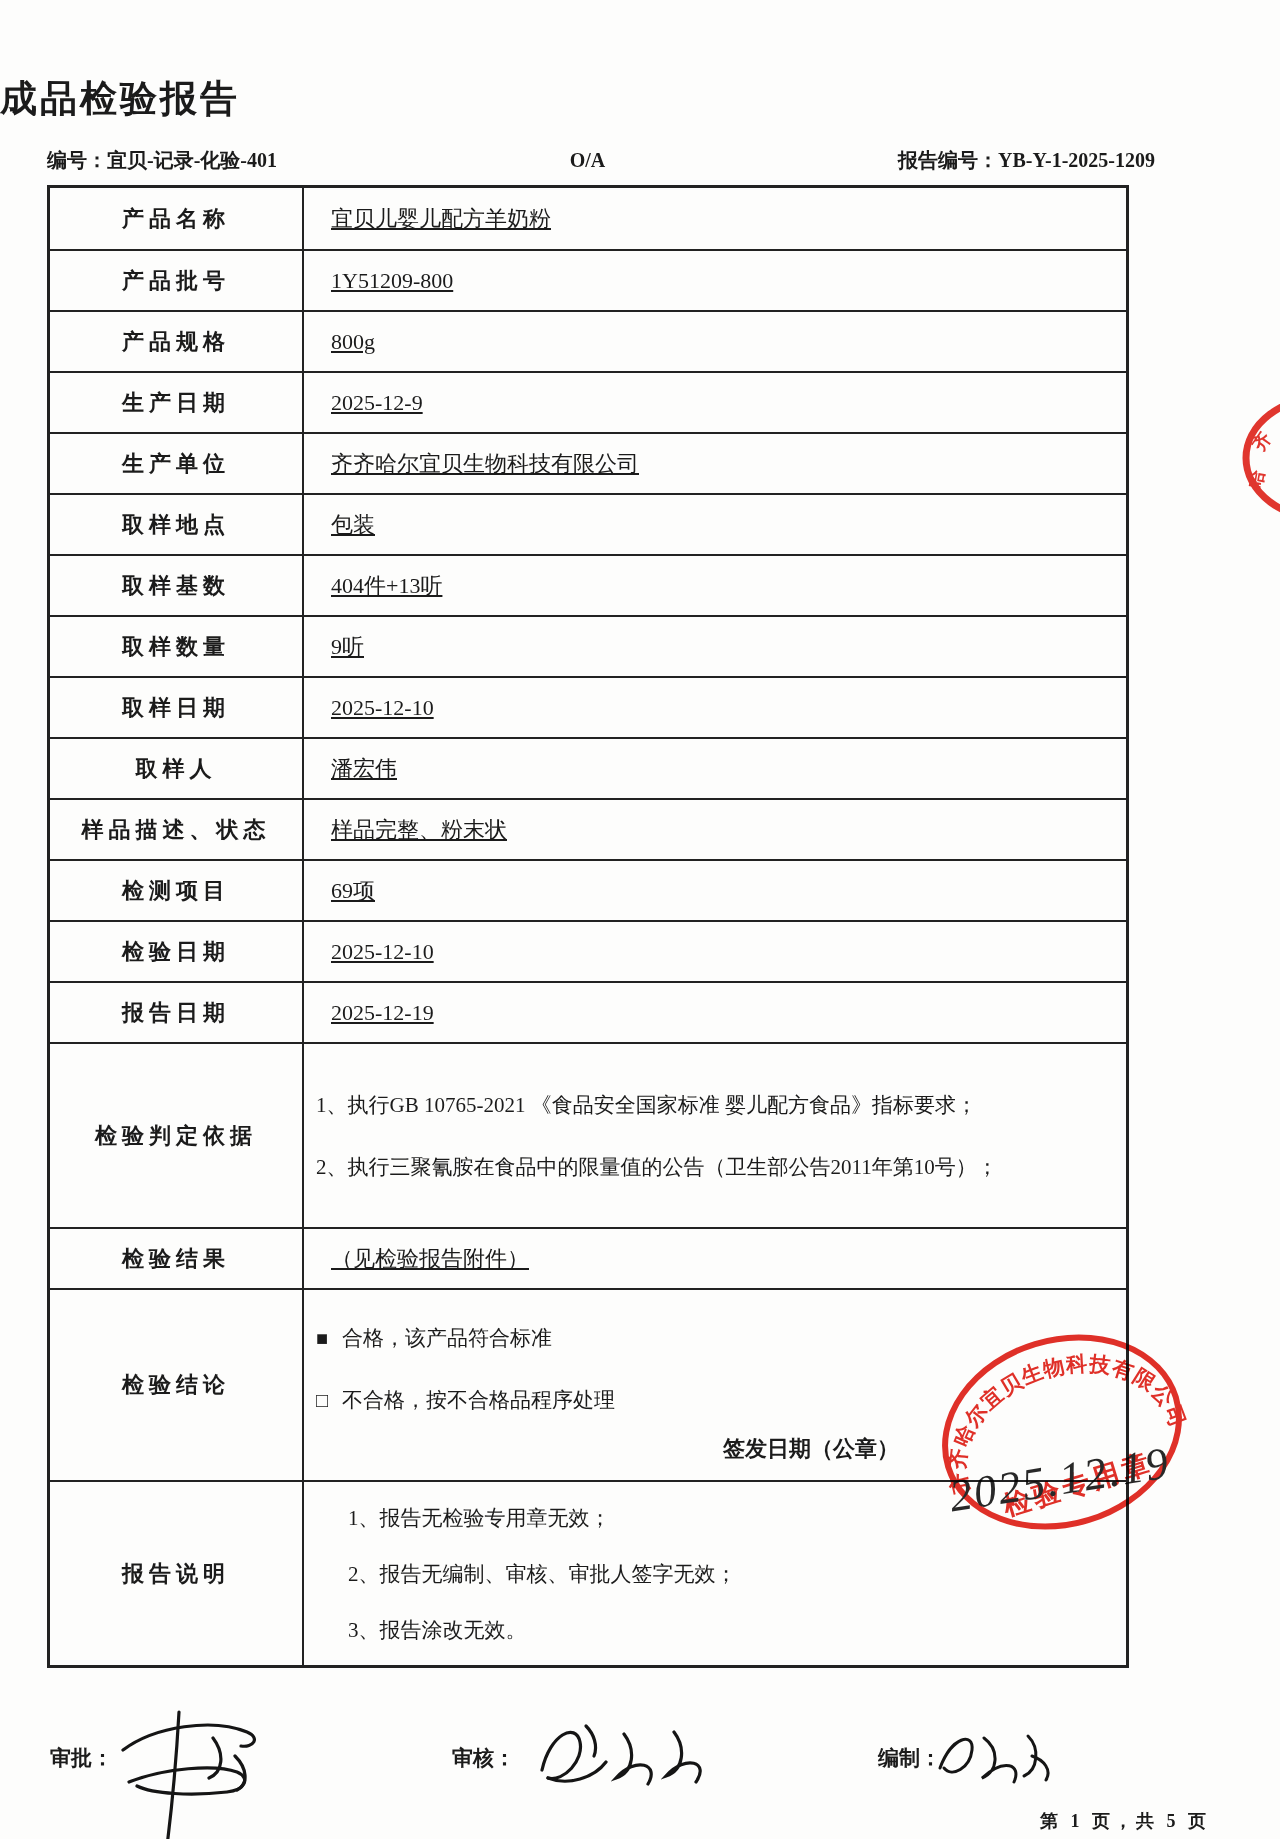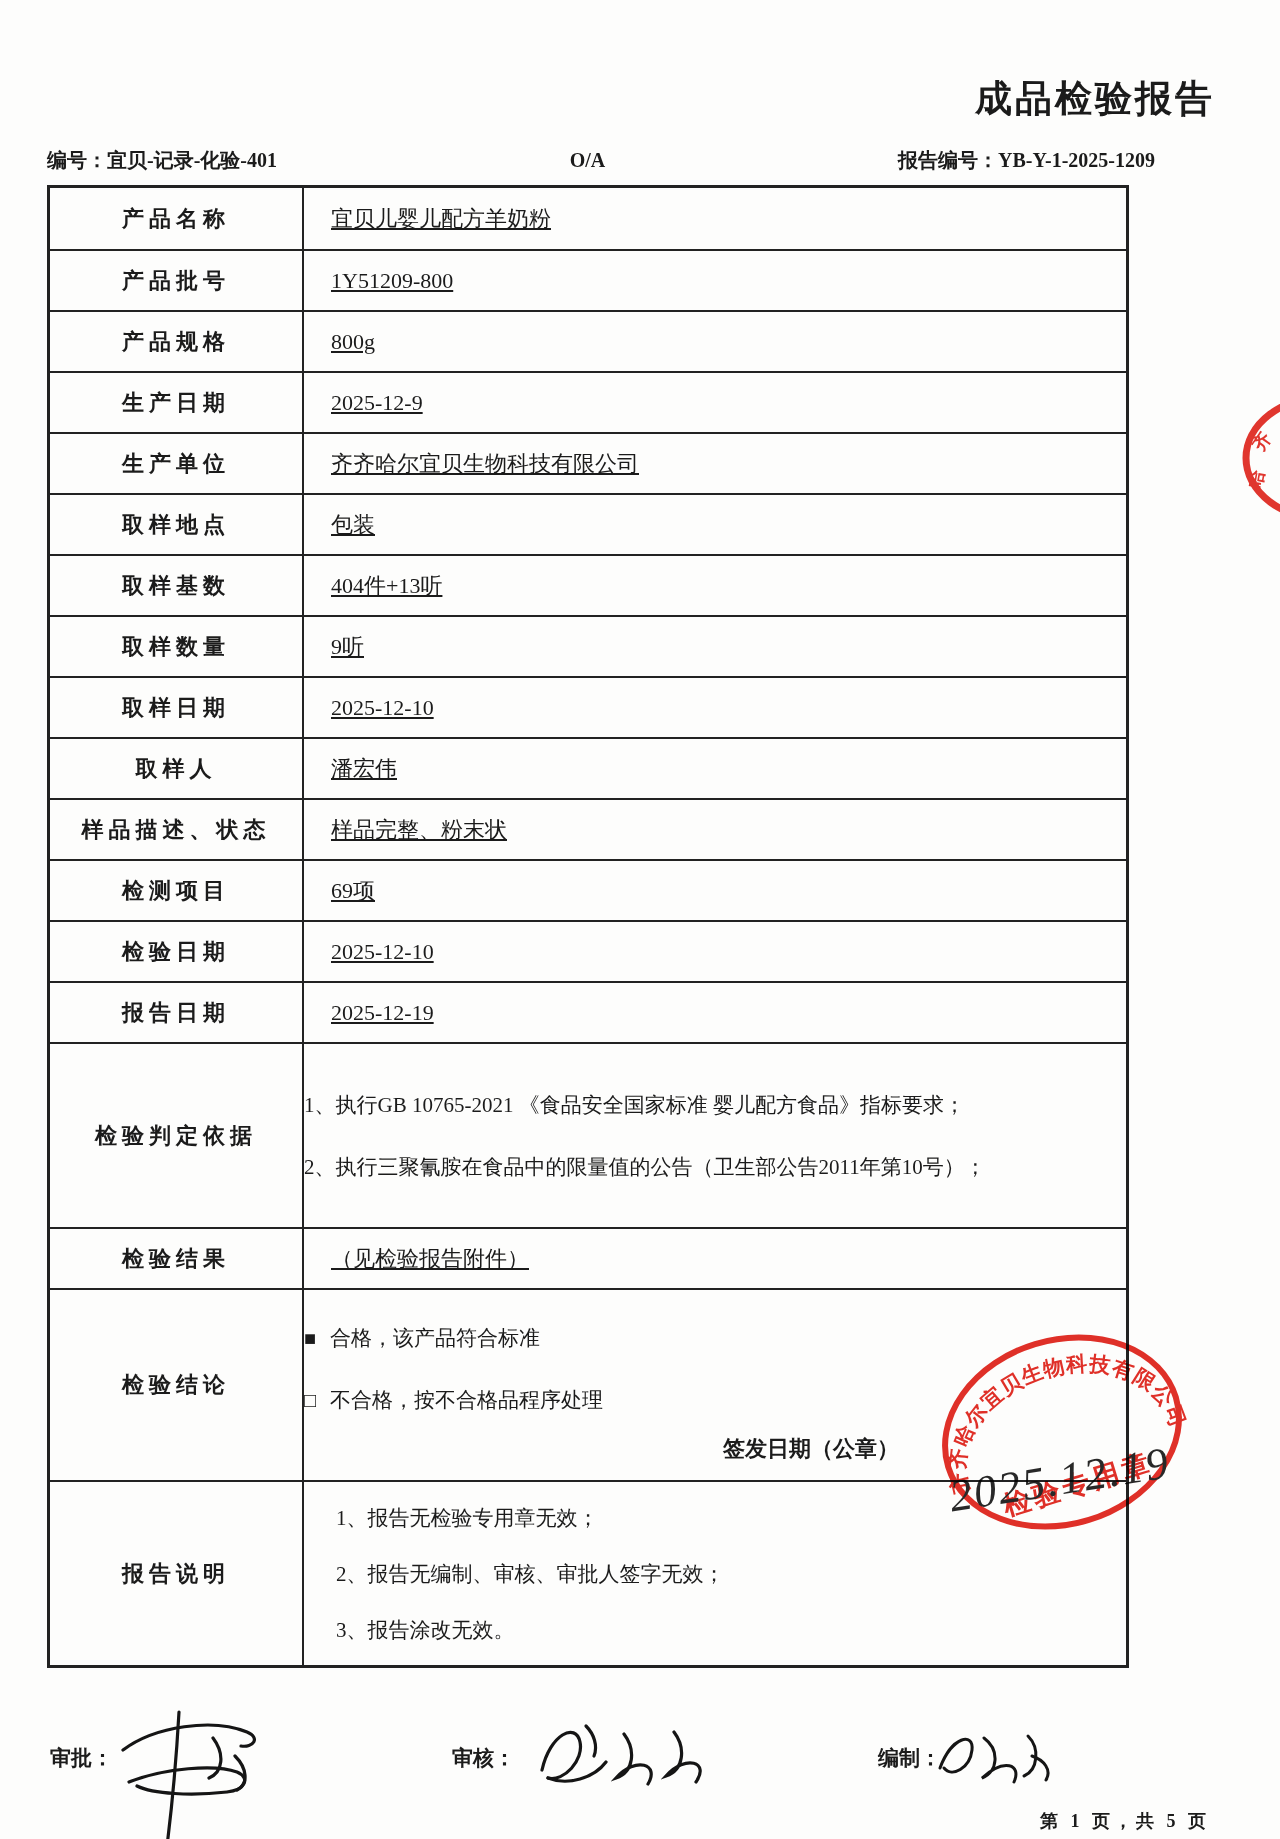--- a/index.html
+++ b/index.html
@@ -7,21 +7,21 @@
   .page {
     position:relative;
     width:1280px; height:1839px;
     background:#fdfdfc;
     font-family:"Liberation Serif","DejaVu Serif",serif;
     color:#1b1b1b;
     overflow:hidden;
   }
   .doc-title {
     position:absolute; top:74px; left:0; width:1215px;
-    text-align:right; font-size:37px; font-weight:bold; letter-spacing:3px;
+    text-align:left; font-size:37px; font-weight:bold; letter-spacing:3px;
   }
   .meta-row {
     position:absolute; top:147px; left:47px; width:1190px;
     display:flex; justify-content:space-between; align-items:baseline;
     font-size:20px; font-weight:600;
   }
   .meta-right { padding-right:82px; }
   .report-table {
     position:absolute; top:185px; left:47px; width:1082px;
     border:3px solid #222; background:transparent;
@@ -37,21 +37,21 @@
     flex:1; display:flex; align-items:center;
     padding-left:27px; font-size:22px; font-weight:500;text-decoration:underline;
   }
   .r62 { height:61px; }
   .r-basis  { height:185px; }
   .r-result { height:61px; }
   .r-concl  { height:192px; }
   .r-notes  { height:185px; }
   .val-col {
     flex:1; display:flex; flex-direction:column; justify-content:center;
-    gap:34px; font-size:21px; font-weight:500;border-radius:18px;
+    gap:34px; padding-left:12px; font-size:21px; font-weight:500;border-radius:18px;
   }
   .r-notes .val-col { gap:28px;margin-left:32px; }
   .r-concl .val-col { justify-content:flex-start; padding-top:34px; position:relative; }
   .opt-line { display:flex; align-items:center; gap:14px; }
   .opt-sym { font-size:20px; }
   .issue-date {
     position:absolute; right:227px; bottom:16px;
     font-size:22px; font-weight:600; white-space:nowrap;
   }
   .sig-footer { position:absolute; left:0; top:16px; width:1280px; height:1839px; pointer-events:none;border-radius:12px; }

